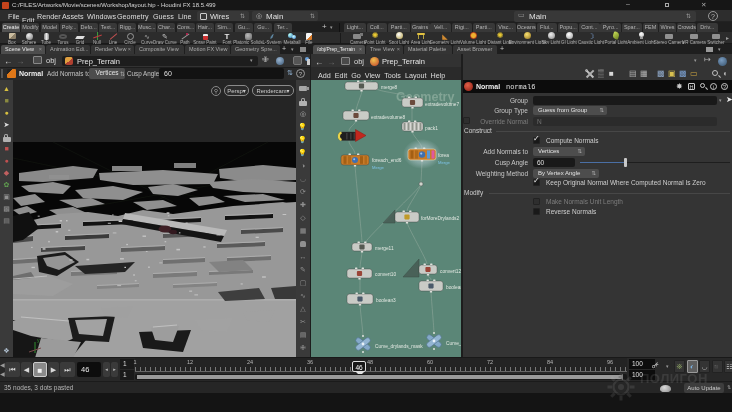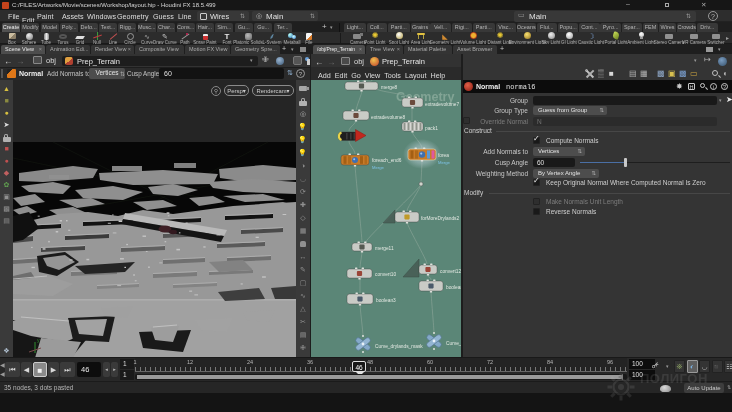--- a/index.html
+++ b/index.html
@@ -16,21 +16,21 @@
 <div class="abs" style="left:0;top:0;width:732px;height:10px;background:#161616;"></div>
 <div class="abs" style="left:2px;top:2px;width:7px;height:7px;background:#c4441c;border-radius:1px;"></div>
 <div class="abs txt" style="left:12px;top:1.5px;font-size:6px;color:#d8d8d8;">C:/FILES/Artworks/Movie/scenes/Workshop/layout.hip - Houdini FX 18.5.499</div>
 <div class="abs txt" style="left:626px;top:0px;font-size:7px;color:#aaa;">–</div>
 <div class="abs" style="left:665px;top:2.5px;width:4px;height:4px;border:1px solid #aaa;"></div>
 <div class="abs txt" style="left:701px;top:1px;font-size:6.5px;color:#aaa;">✕</div>
 
 <div class="abs" style="left:0;top:10px;width:732px;height:12px;background:#2d2d2d;border-bottom:1px solid #222;"></div>
 <div class="abs txt" style="left:8px;top:12px;font-size:7.2px;color:#ddd;">File</div>
 <div class="abs txt" style="left:22px;top:16px;font-size:7.2px;color:#ddd;">Edit</div>
-<div class="abs txt" style="left:37px;top:12px;font-size:7.2px;color:#ddd;">Paint</div>
+<div class="abs txt" style="left:37px;top:12px;font-size:7.2px;color:#ddd;">Render</div>
 <div class="abs txt" style="left:62px;top:12px;font-size:7.2px;color:#ddd;">Assets</div>
 <div class="abs txt" style="left:87px;top:12px;font-size:7.2px;color:#ddd;">Windows</div>
 <div class="abs txt" style="left:117px;top:12px;font-size:7.2px;color:#ddd;">Geometry</div>
 <div class="abs txt" style="left:153px;top:12px;font-size:7.2px;color:#ddd;">Guess</div>
 <div class="abs txt" style="left:178px;top:12px;font-size:7.2px;color:#ddd;">Line</div>
 <div class="abs" style="left:197px;top:11px;width:52px;height:10px;background:#383838;border-radius:2px;"></div>
 <div class="abs" style="left:200px;top:12.5px;width:7px;height:7px;border:1px solid #ccc;border-radius:1px;"></div>
 <div class="abs txt" style="left:210px;top:12px;font-size:7.5px;color:#e0e0e0;">Wires</div>
 <div class="abs txt" style="left:240px;top:12px;font-size:6px;color:#999;">⇅</div>
 <div class="abs" style="left:252px;top:11px;width:66px;height:10px;background:#383838;border-radius:2px;"></div>

